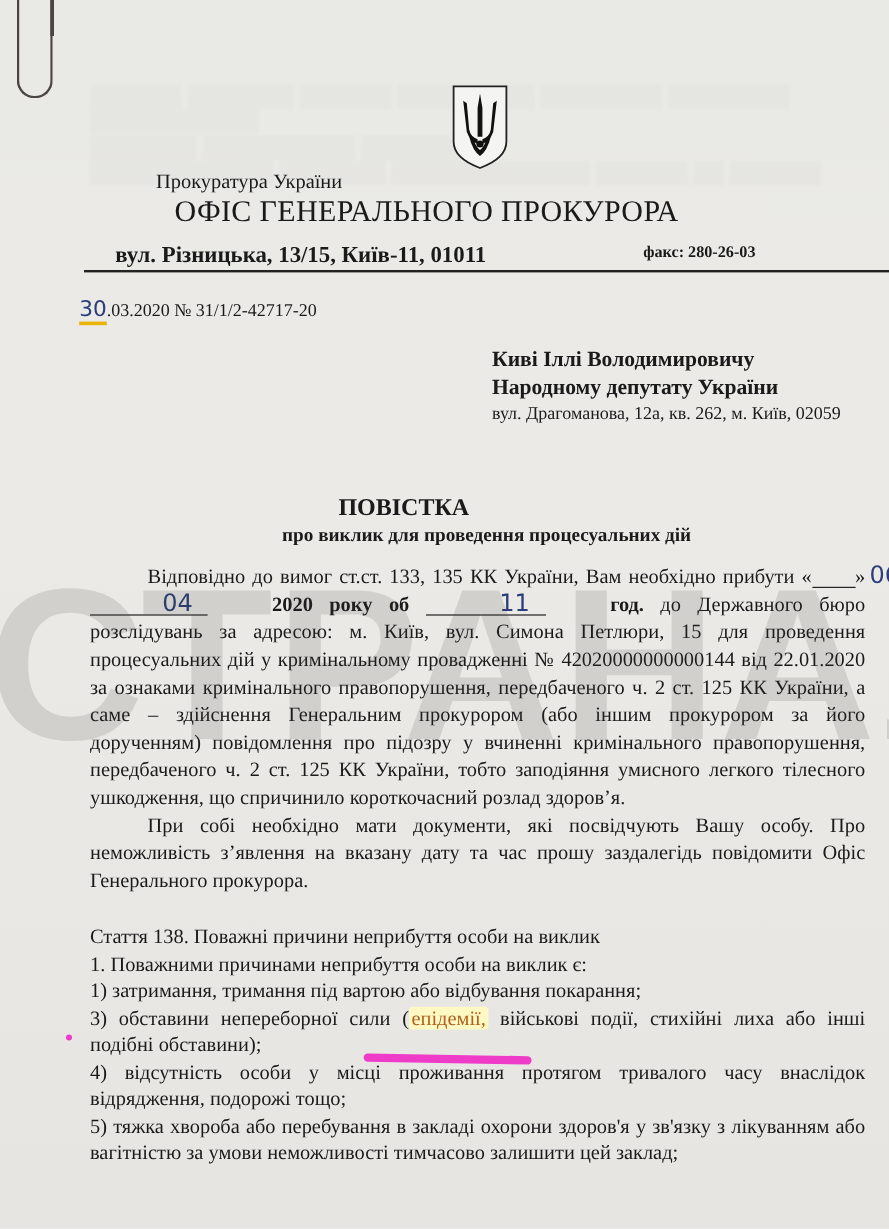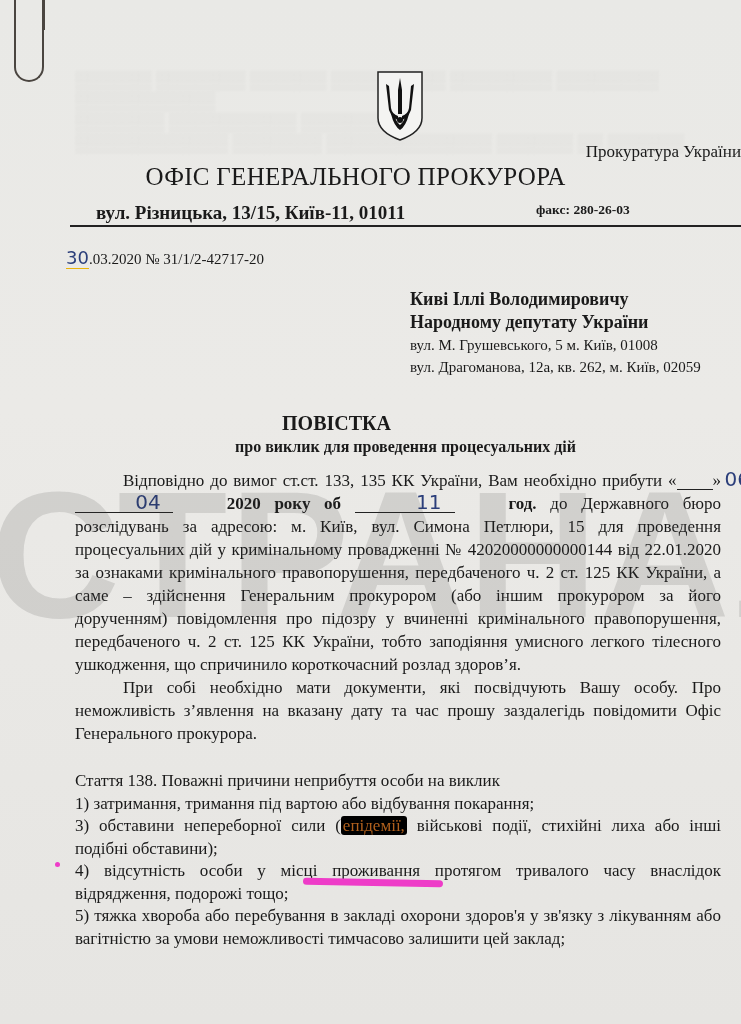--- a/index.html
+++ b/index.html
@@ -27,40 +27,40 @@
     .paperclip::after {
       content: ""; position: absolute; right: -2.5px; top: 0; width: 2.5px; height: 40px;
       background: #4a4540;
     }
 
     .emblem {
       position: absolute; left: 376px; top: 70px; width: 48px; height: 72px;
     }
     .org-sub {
       position: absolute; left: 0; width: 741px; top: 142px;
-      text-align: right; font-size: 17px; padding-left: 130px;
+      text-align: left; font-size: 17px; padding-left: 130px;
     }
     .org-title {
       position: absolute; left: 0; width: 646px; top: 163px;
       text-align: center; font-size: 25px; padding-left: 65px; letter-spacing: 0.3px;
     }
     .addr-left {
       position: absolute; left: 96px; top: 202px; font-size: 19px; font-weight: bold;
     }
     .fax {
       position: absolute; left: 536px; top: 202px; font-size: 13.5px; font-weight: bold;
     }
     .rule {
       position: absolute; left: 70px; top: 225px; width: 671px; height: 1.5px; background: #222;
     }
 
     .outno {
       position: absolute; left: 66px; top: 247px; font-size: 15px;
     }
-    .outno .hand { font-family: "DejaVu Sans", sans-serif; font-size: 18px; color: #2b3e7a; border-bottom: 1px solid #eab308; }
+    .outno .hand { font-family: "DejaVu Sans", sans-serif; font-size: 18px; color: #2b3e7a; border-bottom: 3px solid #eab308; }
 
     .recipient {
       position: absolute; left: 410px; top: 288px; font-size: 15px; line-height: 22px;
     }
     .recipient .b { font-weight: bold; font-size: 18px; line-height: 23px; }
 
     .title {
       position: absolute; left: 0; width: 603px; top: 412px;
       text-align: center; font-weight: bold; font-size: 20px; padding-left: 70px;
     }
@@ -78,21 +78,21 @@
       display: inline-block; font-family: "DejaVu Sans", sans-serif; color: #2b3e7a;
       font-size: 20px; border-bottom: 1.2px solid #222; text-align: center; line-height: 20px;
     }
     .bold { font-weight: bold; margin-left: 40px; }
 
     .law {
       position: absolute; left: 75px; top: 770px; width: 646px;
       font-size: 17px; line-height: 22.5px; text-align: justify;
     }
     .law .line { display: block; }
-    .hl { background: #000000; color: #b0601d; padding: 0 2px; border-radius: 3px; }
+    .hl { background: #fef9c3; color: #b0601d; padding: 0 2px; border-radius: 3px; }
     .marker-line {
       position: absolute; left: 303px; top: 879px; width: 140px; height: 7px;
       background: #ee3cc8; border-radius: 4px; transform: rotate(1deg);
     }
     .dot {
       position: absolute; left: 55px; top: 862px; width: 5px; height: 5px; border-radius: 50%;
       background: #ee3cc8;
     }
 
     .watermark {
@@ -131,21 +131,20 @@
   <div class="fax">факс: 280-26-03</div>
   <div class="rule"></div>
 
   <div class="outno">
     <span class="hand">30</span><span>.03.2020 № 31/1/2-42717-20</span>
   </div>
 
   <div class="recipient">
     <div class="b">Киві Іллі Володимировичу</div>
     <div class="b">Народному депутату України</div>
-    <div>вул. М. Грушевського, 5 м. Київ, 01008</div>
     <div>вул. Драгоманова, 12а, кв. 262, м. Київ, 02059</div>
   </div>
 
   <div class="title">ПОВІСТКА</div>
   <div class="subtitle">про виклик для проведення процесуальних дій</div>
 
   <div class="body">
     <p>
       <span>Відповідно до вимог ст.ст. 133, 135 КК України, Вам необхідно прибути</span>
       <span>«</span><span class="hand-fill" style="width:36px">06</span><span>»</span>
@@ -153,20 +152,21 @@
       <span class="bold">2020 року об</span>
       <span class="hand-fill" style="width:100px">11</span>
       <span class="bold">год.</span>
       <span>до Державного бюро розслідувань за адресою: м. Київ, вул. Симона Петлюри, 15 для проведення процесуальних дій у кримінальному провадженні № 42020000000000144 від 22.01.2020 за ознаками кримінального правопорушення, передбаченого ч. 2 ст. 125 КК України, а саме – здійснення Генеральним прокурором (або іншим прокурором за його дорученням) повідомлення про підозру у вчиненні кримінального правопорушення, передбаченого ч. 2 ст. 125 КК України, тобто заподіяння умисного легкого тілесного ушкодження, що спричинило короткочасний розлад здоров’я.</span>
     </p>
     <p>При собі необхідно мати документи, які посвідчують Вашу особу. Про неможливість з’явлення на вказану дату та час прошу заздалегідь повідомити Офіс Генерального прокурора.</p>
   </div>
 
   <div class="law">
     <span class="line">Стаття 138. Поважні причини неприбуття особи на виклик</span>
+    <span class="line">1. Поважними причинами неприбуття особи на виклик є:</span>
     <span class="line">1) затримання, тримання під вартою або відбування покарання;</span>
     <span class="line"><span>3) обставини непереборної сили (</span><span class="hl">епідемії,</span><span> військові події, стихійні лиха або інші подібні обставини);</span></span>
     <span class="line">4) відсутність особи у місці проживання протягом тривалого часу внаслідок відрядження, подорожі тощо;</span>
     <span class="line">5) тяжка хвороба або перебування в закладі охорони здоров'я у зв'язку з лікуванням або вагітністю за умови неможливості тимчасово залишити цей заклад;</span>
   </div>
 
   <div class="dot"></div>
   <div class="marker-line"></div>
 
   <div class="watermark"><span>СТРАНА</span><small>.UA</small></div>

